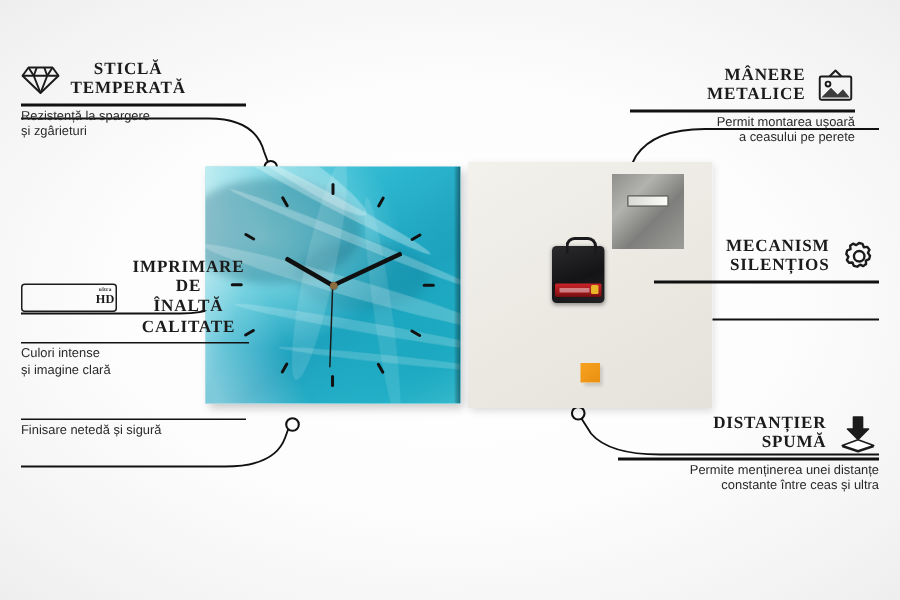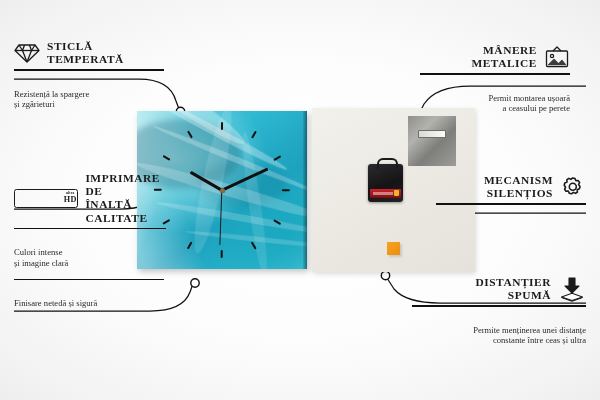--- a/index.html
+++ b/index.html
@@ -17,27 +17,28 @@
   #wires{position:absolute;left:0;top:0;width:600px;height:400px;}
   
   .feat{position:absolute;}
   .feat .head{display:flex;align-items:center;gap:7px;}
   .feat.right .head{justify-content:flex-end;}
   .title{
     font-family:"Liberation Serif", serif;
     font-size:11.4px;font-weight:700;letter-spacing:.55px;
     color:#1b1b1b;line-height:13.2px;text-transform:uppercase;
     white-space:pre-line;
+    text-align:center;
   }
   .feat.right .title{text-align:right;}
   .rule{height:1.3px;background:#111;margin-top:3px;}
   .desc{
-    font-family:Liberation Serif, serif;
+    font-family:Liberation Sans, sans-serif;
     font-size:8.6px;line-height:10.4px;color:#2a2a2a;
-    margin-top:18px;white-space:pre-line;
+    margin-top:1px;white-space:pre-line;
   }
   .feat.right .desc{text-align:right;}
   .ico{flex:0 0 auto;display:block;}
   
   .hdbox{
     width:20px;height:17px;border:1.2px solid #1b1b1b;border-radius:2.5px;
     display:flex;flex-direction:column;align-items:center;justify-content:center;
     line-height:1;
     padding-left:48px;
   }
@@ -214,21 +215,21 @@
           <circle cx="8" cy="11" r="1.6"></circle>
           <path d="M3.5,20 L10,13.5 L14.5,18 L18,14.5 L22.5,20 Z" fill="#1b1b1b" stroke="none" opacity=".85"></path>
         </g>
       </svg>
     </div>
     <div class="rule"></div>
     <div class="desc">Permit montarea ușoară
 a ceasului pe perete</div>
   </div>
 
-  <div class="feat right" style="left:436px;top:174px;width:150px;">
+  <div class="feat right" style="left:436px;top:158px;width:150px;">
     <div class="head">
       <div class="title">MECANISM
 SILENȚIOS</div>
       <svg class="ico" width="26" height="24" viewBox="0 0 26 24">
         <g fill="none" stroke="#1b1b1b" stroke-width="1.6" stroke-linejoin="round">
           <path d="M13,2.4 l2.3,.6 .9,2.2 2.3,-.2 1.4,1.9 -1,2.1 1.4,1.9 -.6,2.3 -2.2,.9 .2,2.3 -1.9,1.4 -2.1,-1 -1.9,1.4 -2.3,-.6 -.9,-2.2 -2.3,.2 -1.4,-1.9 1,-2.1 -1.4,-1.9 .6,-2.3 2.2,-.9 -.2,-2.3 1.9,-1.4 2.1,1 Z" transform="translate(-0.3,0.6)"></path>
           <circle cx="12.8" cy="11.8" r="3.5"></circle>
         </g>
       </svg>
     </div>

